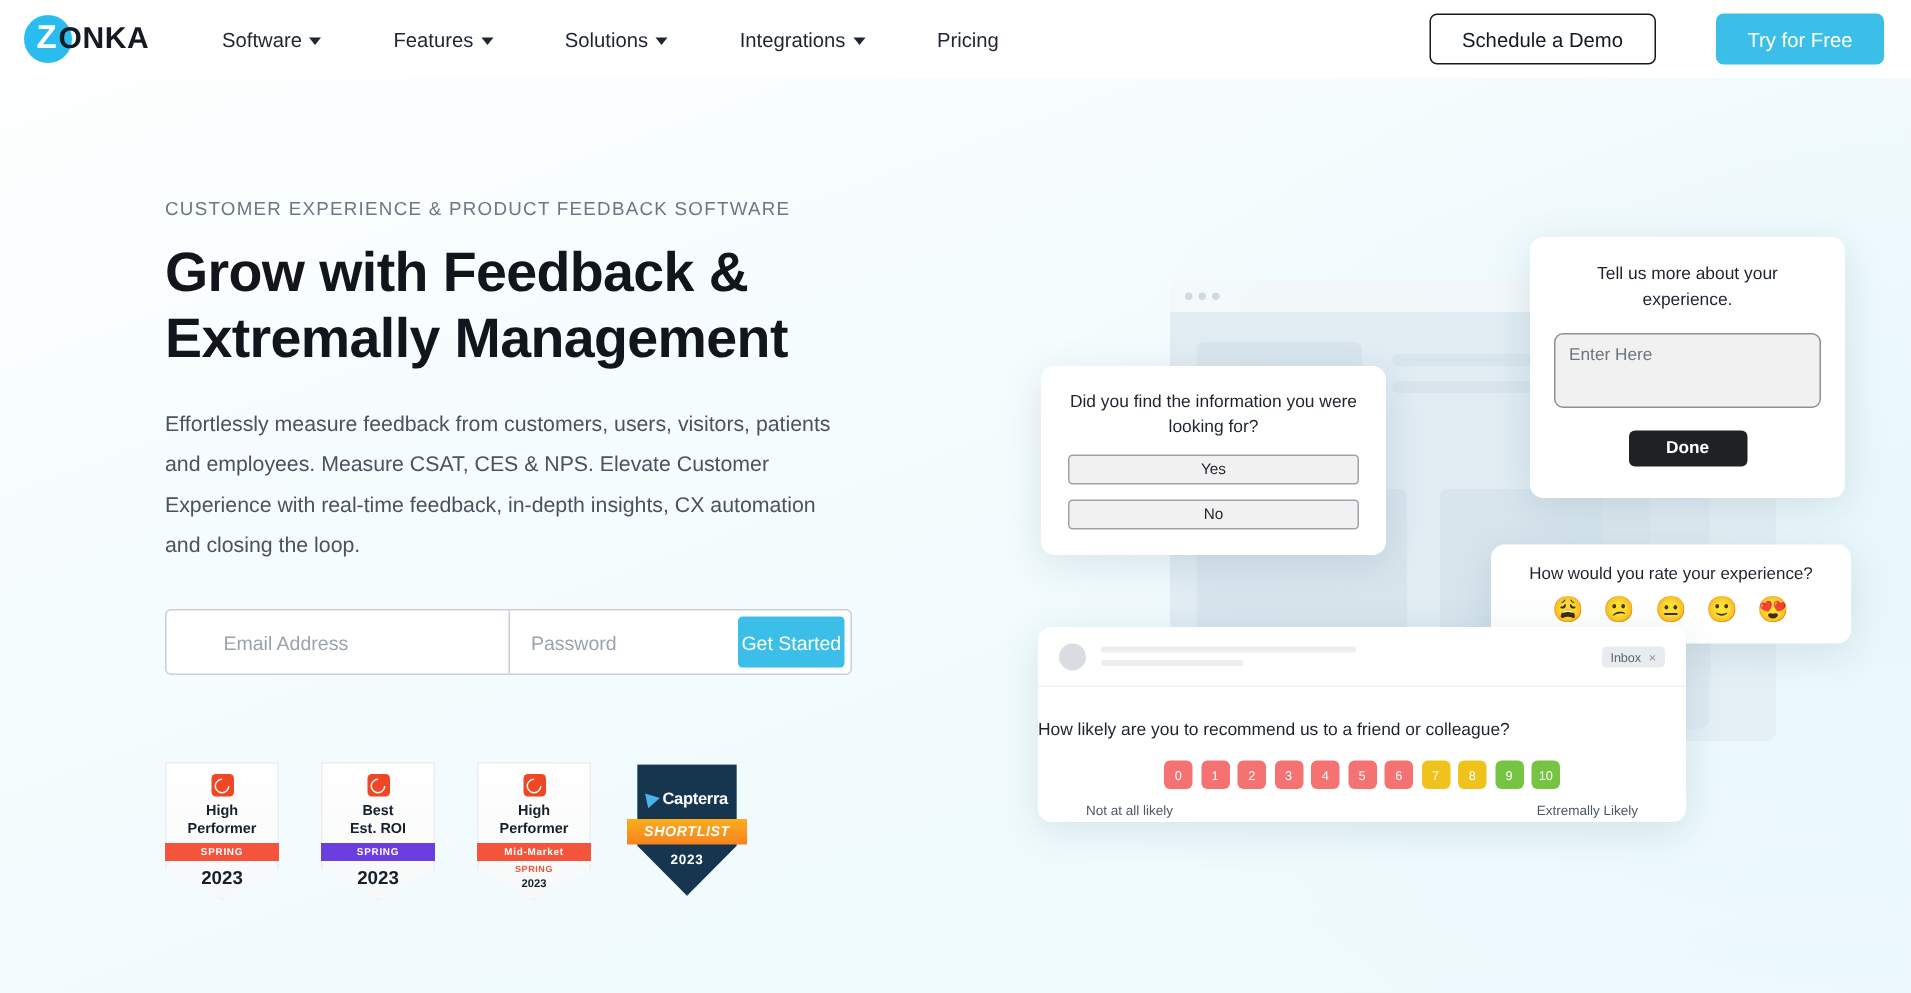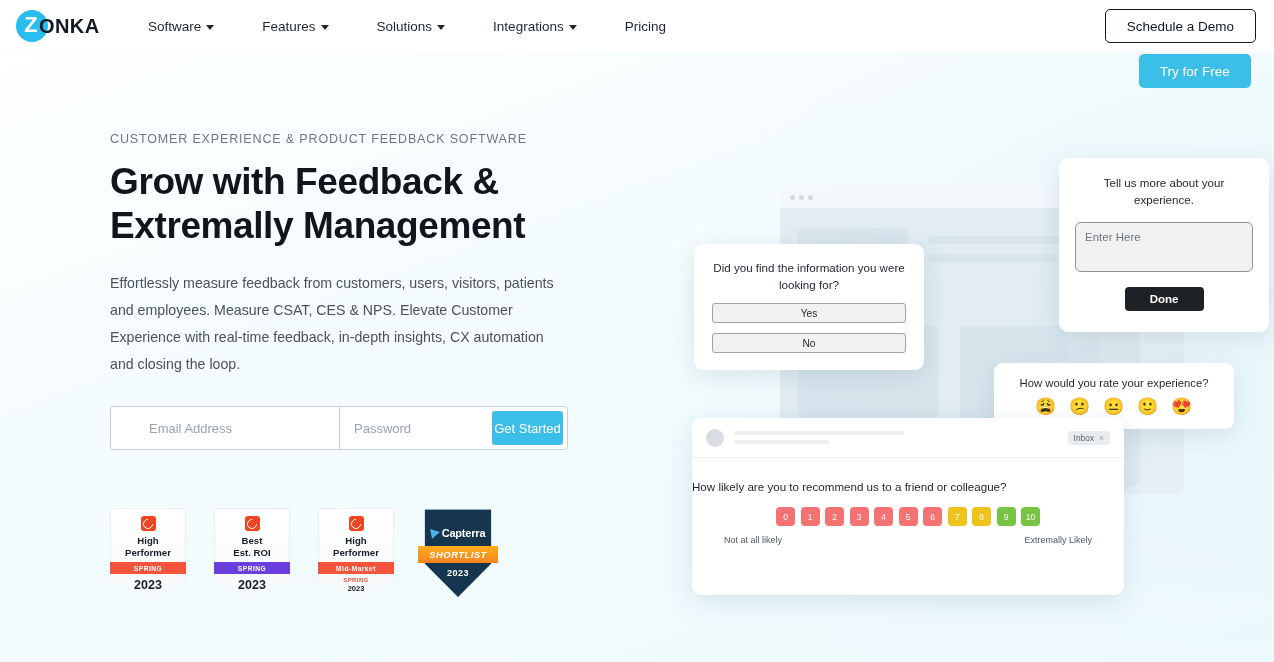--- a/index.html
+++ b/index.html
@@ -62,21 +62,21 @@
     width: 0; height: 0;
     border-left: 4px solid transparent;
     border-right: 4px solid transparent;
     border-top: 5px solid #1e2630;
     display: inline-block;
     margin-top: 2px;
   }
 
   .header-actions {
     position: absolute; right: 18px; top: 9px;
-    display: flex; align-items: center; gap: 11px; flex-direction: column;
+    display: flex; align-items: center; gap: 11px;
   }
   .btn-demo {
     height: 34px; padding: 0 21px;
     border: 1.4px solid #111921; border-radius: 5px;
     background: #ffffff; color: #111921;
     font-size: 13.5px; font-family: "Liberation Sans", sans-serif;
     display: flex; align-items: center; justify-content: center;
     cursor: pointer;
   }
   .btn-try {
@@ -239,21 +239,21 @@
   .q-text { font-size: 11.6px; line-height: 16.5px; color: #1d242d; text-align: center; }
   .opt-btn {
     margin-top: 10px; width: 100%; height: 20px;
     border: 1px solid #9ba3ac; border-radius: 3px; background: #f1f1f1;
     font-size: 10.2px; color: #1d242d;
     display: flex; align-items: center; justify-content: center;
     font-family: "Liberation Sans", sans-serif; cursor: pointer;
   }
 
   
-  #card-text { left: 360px; top: 100px; width: 210px; height: 174px; padding: 17px 16px 8px; margin-left: 39px; }
+  #card-text { left: 360px; top: 100px; width: 210px; height: 174px; padding: 17px 16px 8px; }
   .ta-box {
     margin-top: 14px; width: 100%; height: 50px;
     border: 1.2px solid #8a929b; border-radius: 6px; background: #f1f1f1;
     font-size: 11.5px; color: #6d757e; padding: 8px 9px;
     font-family: "Liberation Sans", sans-serif;
   }
   .done-btn {
     margin: 15px auto 0; width: 79px; height: 24px;
     background: #1f2225; color: #ffffff; border: none; border-radius: 4px;
     font-size: 11.5px; font-weight: bold;
@@ -261,21 +261,21 @@
     font-family: "Liberation Sans", sans-serif; cursor: pointer;
   }
 
   
   #card-emoji { left: 334px; top: 305px; width: 240px; height: 66px; padding-top: 14px; }
   .emoji-q { font-size: 11.3px; color: #1d242d; text-align: center; }
   .emoji-row { display: flex; justify-content: center; gap: 13px; margin-top: 9px; }
   .emoji { font-size: 17px; line-height: 17px; cursor: pointer; }
 
   
-  #card-nps { left: 32px; top: 360px; width: 432px; height: 177px; overflow: hidden; }
+  #card-nps { left: 32px; top: 360px; width: 432px; height: 130px; overflow: hidden; }
   .nps-top {
     height: 40px; border-bottom: 1px solid #eef1f3;
     display: flex; align-items: center; padding: 0 14px; gap: 10px;
   }
   .avatar-dot { width: 18px; height: 18px; border-radius: 50%; background: #d9dde1; flex: 0 0 18px; }
   .line-stack { flex: 1; display: flex; flex-direction: column; gap: 5px; }
   .ln { height: 4px; border-radius: 2px; background: #eceef0; }
   .ln.w1 { width: 170px; }
   .ln.w2 { width: 95px; }
   .inbox-tag {

